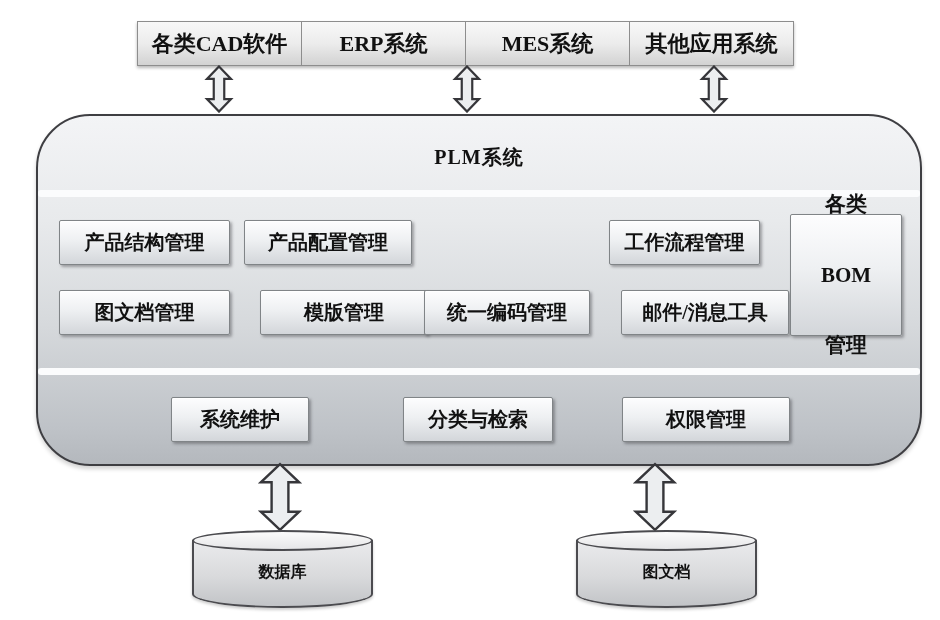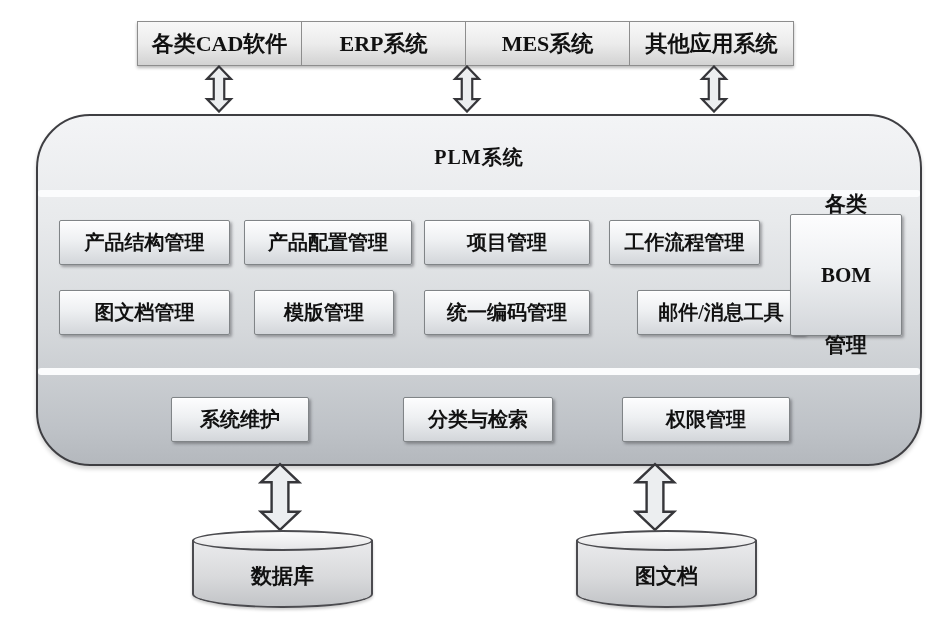--- a/index.html
+++ b/index.html
@@ -65,23 +65,23 @@
     box-shadow: 2px 2px 3px rgba(50,50,55,.40), inset 0 1px 0 #ffffff;
   }
   .r1 { top: 104px; height: 45px; }
   .r2 { top: 174px; height: 45px; }
   .r3 { top: 281px; height: 45px; }
   .m1  { left: 21px;  width: 171px; }
   .m2  { left: 206px; width: 168px; }
   .m3  { left: 386px; width: 166px; }
   .m4  { left: 571px; width: 151px; }
   .m5  { left: 21px;  width: 171px; }
-  .m6  { left: 216px; width: 140px; text-align: right; }
+  .m6  { left: 222px; width: 168px; text-align: right; }
   .m7  { left: 386px; width: 166px; }
-  .m8  { left: 599px; width: 168px; }
+  .m8  { left: 583px; width: 168px; }
   .m9  { left: 133px; width: 138px; }
   .m10 { left: 365px; width: 150px; }
   .m11 { left: 584px; width: 168px; }
   .mbom {
     left: 752px; top: 98px; width: 112px; height: 122px;
     flex-direction: column; line-height: 1.45; font-size: 21px; gap: 40px;
   }
   .mbom span { display: block; }
 
   
@@ -95,21 +95,21 @@
     background: linear-gradient(180deg, #ebebed 0%, #d9dadc 55%, #c2c4c7 100%);
     box-shadow: 0 2px 3px rgba(0,0,0,.2);
   }
   .cyl-top {
     position: absolute; left: 0; top: 0; width: 100%; height: 21px;
     border: 2px solid #4b4b4f; border-radius: 50%;
     background: linear-gradient(180deg, #fbfbfb, #e6e6e8);
   }
   .cyl-label {
     position: absolute; left: 0; top: 32px; width: 100%;
-    text-align: center; font-size: 21px; font-weight: bold;
+    text-align: center; font-size: 16px; font-weight: bold;
   }
 
   
   .a-top { width: 30px; height: 48px; }
   .a-bot { width: 48px; height: 70px; }
   .a1 { left: 204px; top: 65px; }
   .a2 { left: 452px; top: 65px; }
   .a3 { left: 699px; top: 65px; }
   .a4 { left: 256px; top: 462px; }
   .a5 { left: 631px; top: 462px; }
@@ -124,21 +124,20 @@
   <div class="ext-box">其他应用系统</div>
 </div>
 
 <div class="plm-box">
   <div class="plm-title">PLM系统</div>
   <div class="hdivider d1"></div>
   <div class="hdivider d2"></div>
 
   <div class="mbox r1 m1">产品结构管理</div>
   <div class="mbox r1 m2">产品配置管理</div>
-  <div class="mbox r1 m3">项目管理</div>
   <div class="mbox r1 m4">工作流程管理</div>
 
   <div class="mbox r2 m5">图文档管理</div>
   <div class="mbox r2 m6">模版管理</div>
   <div class="mbox r2 m7">统一编码管理</div>
   <div class="mbox r2 m8">邮件/消息工具</div>
 
   <div class="mbox mbom">
     <span>各类</span>
     <span>BOM</span>

